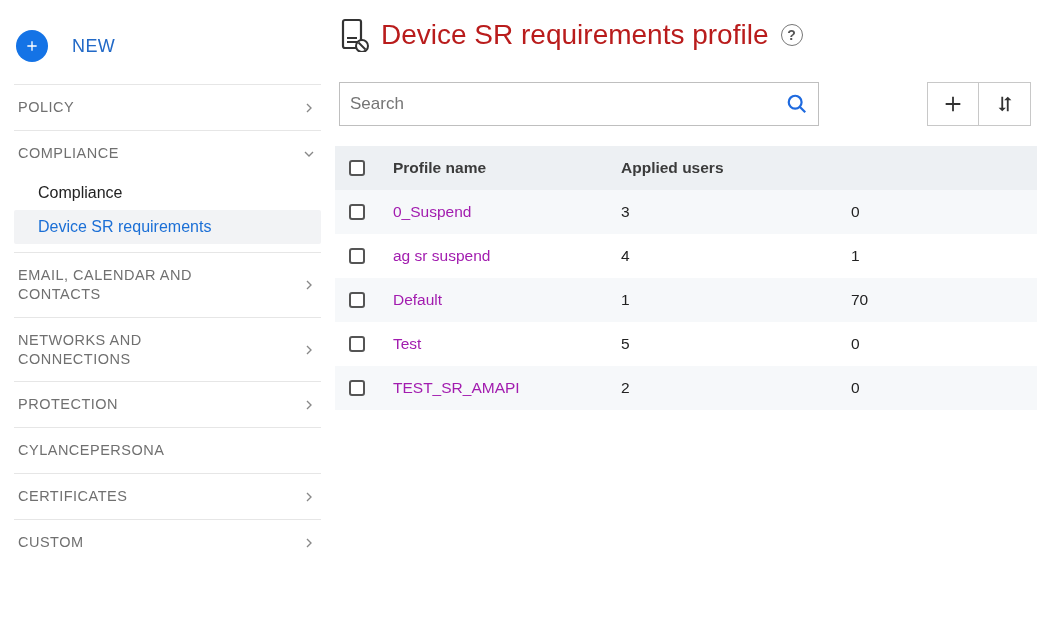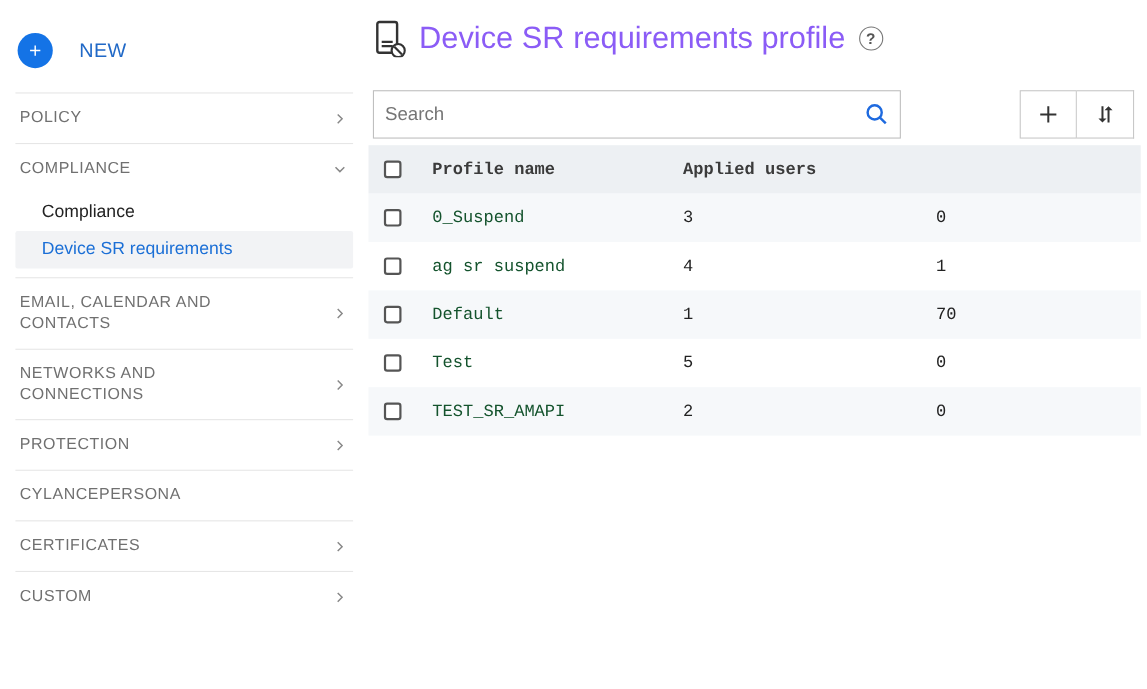--- a/index.html
+++ b/index.html
@@ -89,21 +89,21 @@
     }
     .page-header {
       display: flex;
       align-items: center;
       gap: 12px;
       padding-left: 4px;
     }
     .page-header .title {
       font-size: 28px;
       font-weight: 400;
-      color: #8b5cf6;
+      color: #b91c1c;
     }
     .page-header .device-icon { width: 30px; height: 34px; }
     .help-icon {
       width: 22px; height: 22px;
       border: 1.5px solid #777;
       border-radius: 50%;
       display: inline-flex;
       align-items: center;
       justify-content: center;
       color: #555;
@@ -148,23 +148,22 @@
       display: flex;
       align-items: center;
       justify-content: center;
       cursor: pointer;
       color: #333;
     }
     .icon-btn + .icon-btn { border-left: 0; }
     .icon-btn svg { width: 22px; height: 22px; }
     
     .table {
-      margin-top: 6px;
+      margin-top: 20px;
       width: 100%;
-      font-family: Liberation Mono, monospace;
     }
     .thead, .trow {
       display: flex;
       align-items: center;
       min-height: 44px;
       padding: 0 14px;
     }
     .thead {
       background: #edf0f3;
       font-weight: 700;
@@ -173,21 +172,21 @@
     }
     .col-check { flex: 0 0 44px; display: flex; align-items: center; }
     .col-name  { flex: 0 0 228px; }
     .col-rank  { flex: 0 0 230px; }
     .col-users { flex: 1 1 auto; }
     .trow {
       font-size: 15.5px;
       color: #222;
     }
     .trow:nth-child(odd) { background: #f6f8fa; }
-    .trow .col-name { color: #14532d; cursor: pointer; }
+    .trow .col-name { color: #a21caf; cursor: pointer; }
     .cb {
       width: 16px;
       height: 16px;
       border: 2px solid #555;
       border-radius: 3px;
       cursor: pointer;
       background: #fff;
     }
   </style>
 </head>

